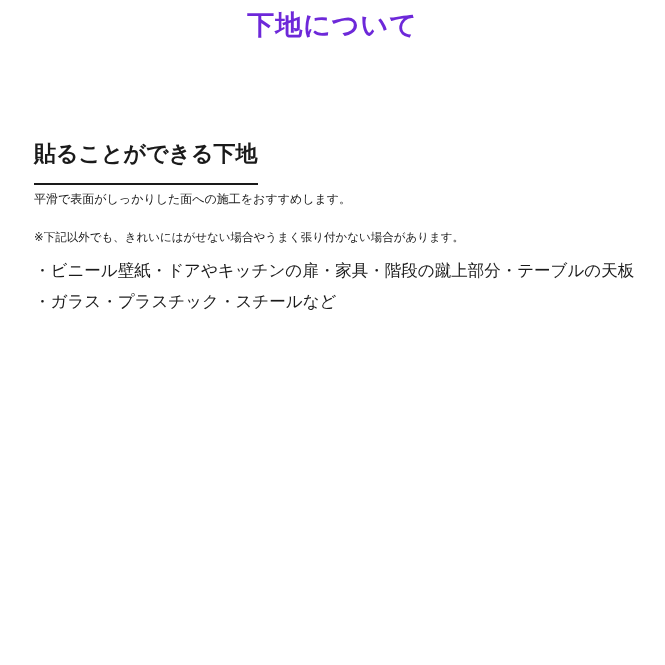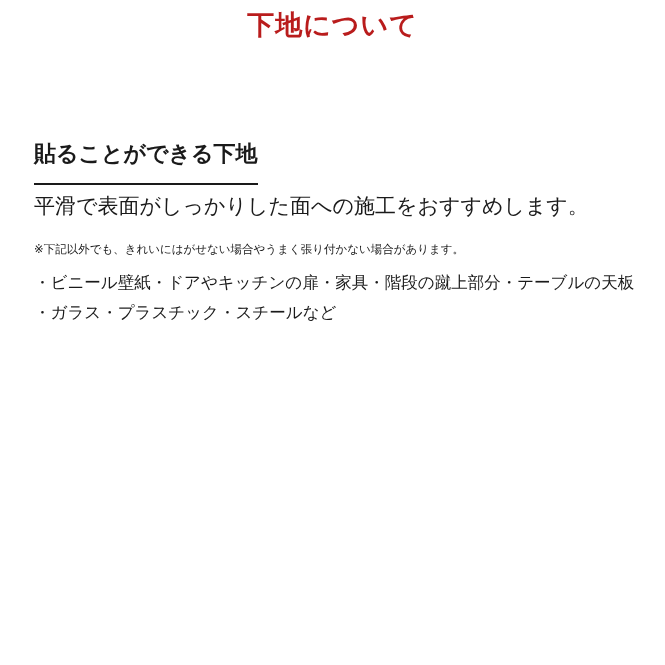--- a/index.html
+++ b/index.html
@@ -19,21 +19,21 @@
     overflow: hidden;
   }
   .page-title {
     margin: 0;
     font-family: "Liberation Serif", "DejaVu Serif", serif;
     font-weight: 700;
     font-size: 27px;
     line-height: 1.25;
     text-align: center;
     letter-spacing: 1px;
-    color: #b91c1c;
+    color: #6d28d9;
   }
   .content {
     padding: 0 18px 0 34px;
   }
   .section { margin: 0; }
   .section-1 { margin-top: 97px; }
   .section-2 { margin-top: 53px; }
   .section-3 { margin-top: 40px; }
   .section-heading {
     display: table;
@@ -41,21 +41,21 @@
     font-size: 22px;
     font-weight: 700;
     line-height: 1.25;
     padding-bottom: 16px;
     border-bottom: 2px solid #1a1a1a;
     color: #1a1a1a;
     white-space: nowrap;
   }
   .lead {
     margin: 7px 0 0;
-    font-size: 21px;
+    font-size: 12px;
     line-height: 1.3;
     white-space: nowrap;
   }
   .notes {
     margin-top: 20px;
   }
   .note-line {
     margin: 0;
     font-size: 11.5px;
     line-height: 1.6;

